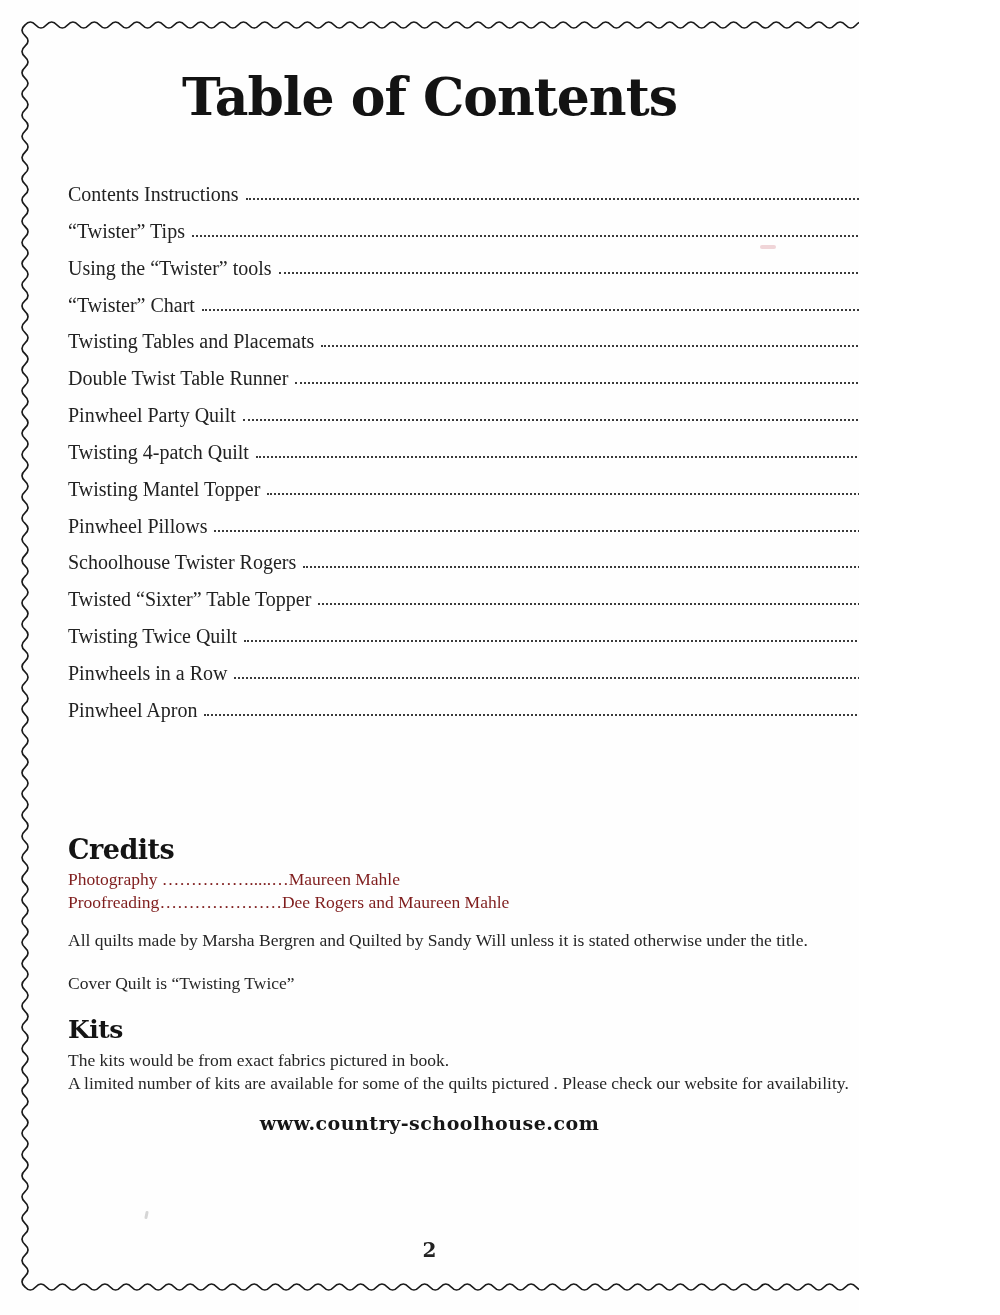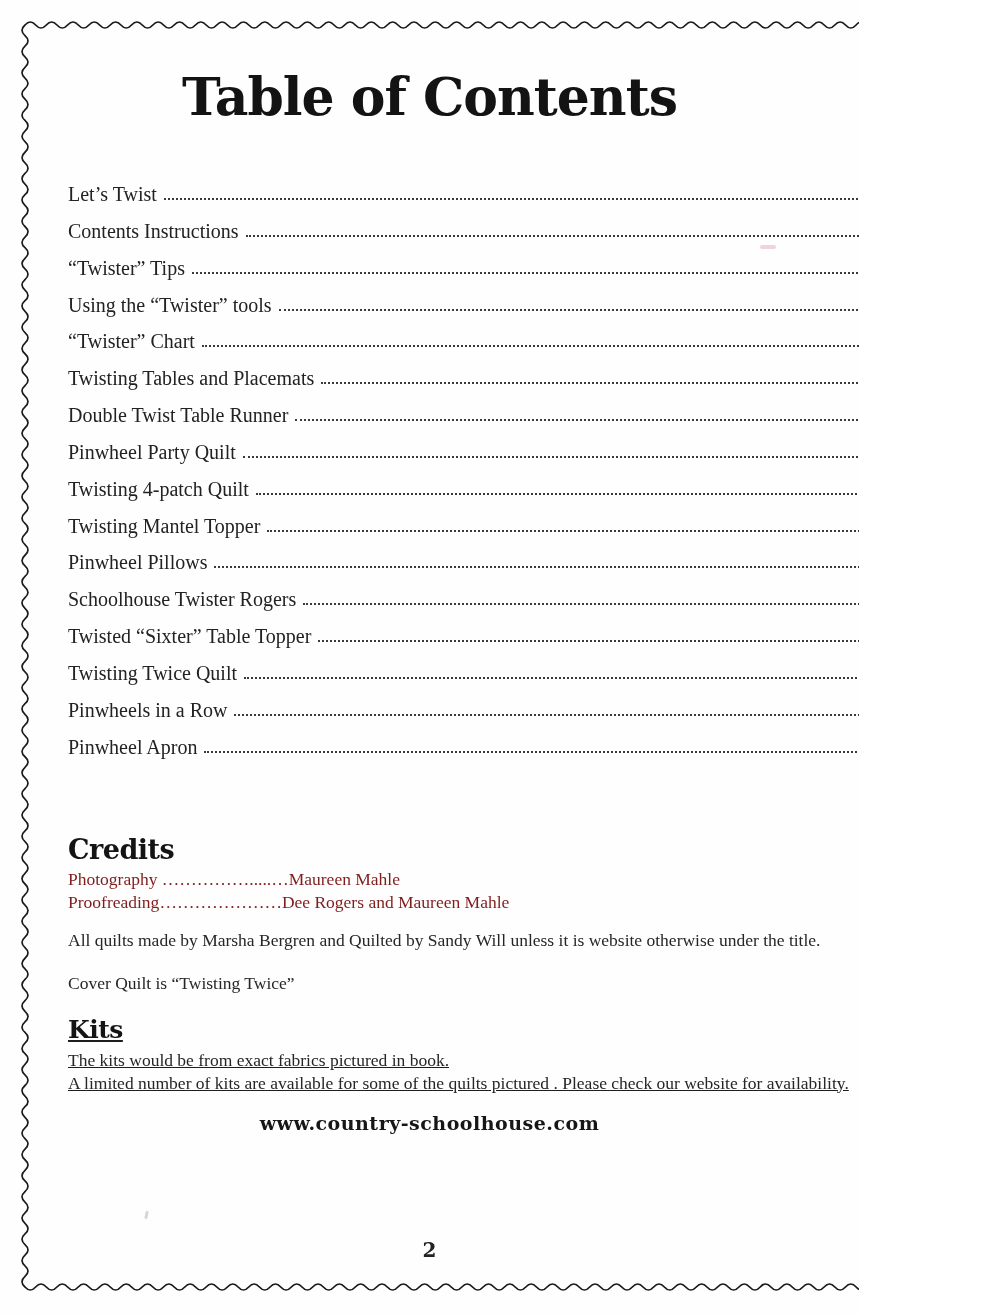--- a/index.html
+++ b/index.html
@@ -86,21 +86,20 @@
     left: 68px;
     width: 600px;
     font-size: 17.5px;
     color: #262626;
   }
   .kits {
     position: absolute;
     top: 1015px;
     left: 68px;
     width: 880px;
-    text-decoration: underline;
   }
   .kits-heading { font-size: 25px; margin-bottom: 5px; }
   .kits-text {
     font-size: 17.5px;
     line-height: 22.5px;
     color: #262626;
   }
   .website {
     position: absolute;
     top: 1112px;
@@ -144,25 +143,20 @@
 <div class="page">
 
   <svg class="wavy-border" viewBox="0 0 1000 1315" xmlns="http://www.w3.org/2000/svg">
     <path id="wave-path" fill="none" stroke="#1a1a1a" stroke-width="1.7" stroke-linecap="round" d="M 25 25 Q 30.327777777777776 19 35.65555555555555 25 Q 40.98333333333333 31 46.3111111111111 25 Q 51.638888888888886 19 56.96666666666667 25 Q 62.294444444444444 31 67.62222222222222 25 Q 72.94999999999999 19 78.27777777777777 25 Q 83.60555555555555 31 88.93333333333332 25 Q 94.26111111111112 19 99.58888888888889 25 Q 104.91666666666666 31 110.24444444444444 25 Q 115.57222222222222 19 120.89999999999999 25 Q 126.22777777777776 31 131.55555555555554 25 Q 136.88333333333333 19 142.2111111111111 25 Q 147.5388888888889 31 152.86666666666667 25 Q 158.19444444444446 19 163.52222222222224 25 Q 168.85 31 174.17777777777778 25 Q 179.50555555555556 19 184.83333333333334 25 Q 190.1611111111111 31 195.48888888888888 25 Q 200.81666666666666 19 206.14444444444445 25 Q 211.47222222222223 31 216.8 25 Q 222.12777777777777 19 227.45555555555555 25 Q 232.78333333333333 31 238.11111111111111 25 Q 243.43888888888887 19 248.76666666666665 25 Q 254.09444444444443 31 259.4222222222222 25 Q 264.75 19 270.0777777777778 25 Q 275.40555555555557 31 280.73333333333335 25 Q 286.06111111111113 19 291.3888888888889 25 Q 296.71666666666664 31 302.0444444444444 25 Q 307.3722222222222 19 312.7 25 Q 318.02777777777777 31 323.35555555555555 25 Q 328.68333333333334 19 334.0111111111111 25 Q 339.3388888888889 31 344.6666666666667 25 Q 349.9944444444444 19 355.3222222222222 25 Q 360.65 31 365.97777777777776 25 Q 371.30555555555554 19 376.6333333333333 25 Q 381.9611111111111 31 387.2888888888889 25 Q 392.6166666666667 19 397.94444444444446 25 Q 403.2722222222222 31 408.59999999999997 25 Q 413.92777777777775 19 419.25555555555553 25 Q 424.5833333333333 31 429.9111111111111 25 Q 435.2388888888889 19 440.56666666666666 25 Q 445.89444444444445 31 451.22222222222223 25 Q 456.54999999999995 19 461.87777777777774 25 Q 467.2055555555555 31 472.5333333333333 25 Q 477.8611111111111 19 483.18888888888887 25 Q 488.51666666666665 31 493.84444444444443 25 Q 499.1722222222222 19 504.5 25 Q 509.8277777777778 31 515.1555555555556 25 Q 520.4833333333333 19 525.8111111111111 25 Q 531.1388888888889 31 536.4666666666667 25 Q 541.7944444444445 19 547.1222222222223 25 Q 552.4499999999999 31 557.7777777777777 25 Q 563.1055555555555 19 568.4333333333333 25 Q 573.7611111111111 31 579.0888888888888 25 Q 584.4166666666666 19 589.7444444444444 25 Q 595.0722222222222 31 600.4 25 Q 605.7277777777778 19 611.0555555555555 25 Q 616.3833333333333 31 621.7111111111111 25 Q 627.0388888888889 19 632.3666666666667 25 Q 637.6944444444445 31 643.0222222222222 25 Q 648.35 19 653.6777777777778 25 Q 659.0055555555555 31 664.3333333333333 25 Q 669.661111111111 19 674.9888888888888 25 Q 680.3166666666666 31 685.6444444444444 25 Q 690.9722222222222 19 696.3 25 Q 701.6277777777777 31 706.9555555555555 25 Q 712.2833333333333 19 717.6111111111111 25 Q 722.9388888888889 31 728.2666666666667 25 Q 733.5944444444444 19 738.9222222222222 25 Q 744.25 31 749.5777777777778 25 Q 754.9055555555556 19 760.2333333333333 25 Q 765.5611111111111 31 770.8888888888889 25 Q 776.2166666666666 19 781.5444444444444 25 Q 786.8722222222221 31 792.1999999999999 25 Q 797.5277777777777 19 802.8555555555555 25 Q 808.1833333333333 31 813.5111111111111 25 Q 818.8388888888888 19 824.1666666666666 25 Q 829.4944444444444 31 834.8222222222222 25 Q 840.15 19 845.4777777777778 25 Q 850.8055555555555 31 856.1333333333333 25 Q 861.4611111111111 19 866.7888888888889 25 Q 872.1166666666667 31 877.4444444444445 25 Q 882.7722222222221 19 888.0999999999999 25 Q 893.4277777777777 31 898.7555555555555 25 Q 904.0833333333333 19 909.411111111111 25 Q 914.7388888888888 31 920.0666666666666 25 Q 925.3944444444444 19 930.7222222222222 25 Q 936.05 31 941.3777777777777 25 Q 946.7055555555555 19 952.0333333333333 25 Q 957.3611111111111 31 962.6888888888889 25 Q 968.0166666666667 19 973.3444444444444 25 Q 978.6722222222222 31 984 25 Q 978 30.30252100840336 984 35.60504201680672 Q 990 40.90756302521008 984 46.21008403361344 Q 978 51.5126050420168 984 56.81512605042016 Q 990 62.117647058823536 984 67.4201680672269 Q 978 72.72268907563024 984 78.0252100840336 Q 990 83.32773109243696 984 88.63025210084032 Q 978 93.9327731092437 984 99.23529411764706 Q 990 104.53781512605042 984 109.84033613445378 Q 978 115.14285714285714 984 120.4453781512605 Q 990 125.74789915966386 984 131.05042016806723 Q 978 136.35294117647055 984 141.65546218487393 Q 990 146.9579831932773 984 152.26050420168067 Q 978 157.56302521008405 984 162.8655462184874 Q 990 168.16806722689074 984 173.47058823529412 Q 978 178.7731092436975 984 184.07563025210084 Q 990 189.37815126050418 984 194.68067226890756 Q 978 199.98319327731093 984 205.28571428571428 Q 990 210.58823529411762 984 215.890756302521 Q 978 221.19327731092437 984 226.49579831932772 Q 990 231.79831932773106 984 237.10084033613444 Q 978 242.4033613445378 984 247.70588235294116 Q 990 253.00840336134453 984 258.3109243697479 Q 978 263.61344537815125 984 268.91596638655466 Q 990 274.21848739495795 984 279.52100840336135 Q 978 284.82352941176475 984 290.1260504201681 Q 990 295.42857142857144 984 300.7310924369748 Q 978 306.03361344537814 984 311.33613445378154 Q 990 316.63865546218483 984 321.94117647058823 Q 978 327.24369747899163 984 332.546218487395 Q 990 337.8487394957983 984 343.1512605042017 Q 978 348.453781512605 984 353.7563025210084 Q 990 359.0588235294117 984 364.3613445378151 Q 978 369.6638655462185 984 374.96638655462186 Q 990 380.2689075630252 984 385.5714285714286 Q 978 390.8739495798319 984 396.1764705882353 Q 990 401.4789915966387 984 406.78151260504205 Q 978 412.0840336134454 984 417.38655462184875 Q 990 422.6890756302521 984 427.9915966386555 Q 978 433.2941176470588 984 438.5966386554622 Q 990 443.8991596638656 984 449.20168067226894 Q 978 454.5042016806723 984 459.8067226890756 Q 990 465.109243697479 984 470.4117647058824 Q 978 475.71428571428567 984 481.01680672268907 Q 990 486.31932773109247 984 491.6218487394958 Q 978 496.92436974789916 984 502.2268907563025 Q 990 507.52941176470586 984 512.8319327731092 Q 978 518.1344537815125 984 523.4369747899159 Q 990 528.7394957983192 984 534.0420168067226 Q 978 539.344537815126 984 544.6470588235294 Q 990 549.9495798319327 984 555.2521008403361 Q 978 560.5546218487394 984 565.8571428571428 Q 990 571.1596638655462 984 576.4621848739496 Q 978 581.7647058823529 984 587.0672268907563 Q 990 592.3697478991596 984 597.672268907563 Q 978 602.9747899159663 984 608.2773109243697 Q 990 613.5798319327731 984 618.8823529411765 Q 978 624.1848739495798 984 629.4873949579832 Q 990 634.7899159663865 984 640.0924369747898 Q 978 645.3949579831932 984 650.6974789915965 Q 990 656 984 661.3025210084033 Q 978 666.6050420168067 984 671.90756302521 Q 990 677.2100840336134 984 682.5126050420167 Q 978 687.8151260504201 984 693.1176470588234 Q 990 698.4201680672269 984 703.7226890756302 Q 978 709.0252100840336 984 714.3277310924369 Q 990 719.6302521008403 984 724.9327731092436 Q 978 730.2352941176471 984 735.5378151260504 Q 990 740.8403361344538 984 746.1428571428571 Q 978 751.4453781512605 984 756.7478991596638 Q 990 762.0504201680671 984 767.3529411764705 Q 978 772.655462184874 984 777.9579831932773 Q 990 783.2605042016806 984 788.563025210084 Q 978 793.8655462184873 984 799.1680672268907 Q 990 804.470588235294 984 809.7731092436974 Q 978 815.0756302521008 984 820.3781512605042 Q 990 825.6806722689075 984 830.9831932773109 Q 978 836.2857142857142 984 841.5882352941176 Q 990 846.8907563025209 984 852.1932773109243 Q 978 857.4957983193277 984 862.7983193277311 Q 990 868.1008403361344 984 873.4033613445378 Q 978 878.7058823529411 984 884.0084033613444 Q 990 889.3109243697479 984 894.6134453781513 Q 978 899.9159663865546 984 905.218487394958 Q 990 910.5210084033613 984 915.8235294117646 Q 978 921.126050420168 984 926.4285714285713 Q 990 931.7310924369748 984 937.0336134453781 Q 978 942.3361344537815 984 947.6386554621848 Q 990 952.9411764705882 984 958.2436974789915 Q 978 963.5462184873949 984 968.8487394957982 Q 990 974.1512605042017 984 979.453781512605 Q 978 984.7563025210084 984 990.0588235294117 Q 990 995.3613445378151 984 1000.6638655462184 Q 978 1005.9663865546217 984 1011.2689075630251 Q 990 1016.5714285714286 984 1021.8739495798319 Q 978 1027.1764705882354 984 1032.4789915966387 Q 990 1037.7815126050418 984 1043.0840336134452 Q 978 1048.3865546218487 984 1053.689075630252 Q 990 1058.9915966386554 984 1064.2941176470588 Q 978 1069.5966386554621 984 1074.8991596638655 Q 990 1080.2016806722688 984 1085.5042016806722 Q 978 1090.8067226890755 984 1096.1092436974789 Q 990 1101.4117647058822 984 1106.7142857142856 Q 978 1112.0168067226891 984 1117.3193277310925 Q 990 1122.6218487394958 984 1127.9243697478992 Q 978 1133.2268907563025 984 1138.5294117647059 Q 990 1143.8319327731092 984 1149.1344537815125 Q 978 1154.436974789916 984 1159.7394957983192 Q 990 1165.0420168067226 984 1170.344537815126 Q 978 1175.6470588235293 984 1180.9495798319326 Q 990 1186.252100840336 984 1191.5546218487393 Q 978 1196.857142857143 984 1202.1596638655462 Q 990 1207.4621848739496 984 1212.764705882353 Q 978 1218.0672268907563 984 1223.3697478991596 Q 990 1228.672268907563 984 1233.9747899159663 Q 978 1239.2773109243697 984 1244.579831932773 Q 990 1249.8823529411764 984 1255.1848739495797 Q 978 1260.487394957983 984 1265.7899159663864 Q 990 1271.09243697479 984 1276.3949579831933 Q 978 1281.6974789915967 984 1287 Q 978.6722222222222 1281 973.3444444444444 1287 Q 968.0166666666667 1293 962.6888888888889 1287 Q 957.3611111111111 1281 952.0333333333333 1287 Q 946.7055555555555 1293 941.3777777777777 1287 Q 936.05 1281 930.7222222222222 1287 Q 925.3944444444444 1293 920.0666666666666 1287 Q 914.7388888888889 1281 909.4111111111112 1287 Q 904.0833333333334 1293 898.7555555555556 1287 Q 893.4277777777778 1281 888.1 1287 Q 882.7722222222222 1293 877.4444444444445 1287 Q 872.1166666666667 1281 866.7888888888889 1287 Q 861.4611111111111 1293 856.1333333333333 1287 Q 850.8055555555555 1281 845.4777777777778 1287 Q 840.15 1293 834.8222222222222 1287 Q 829.4944444444444 1281 824.1666666666666 1287 Q 818.838888888889 1293 813.5111111111112 1287 Q 808.1833333333334 1281 802.8555555555556 1287 Q 797.5277777777778 1293 792.2 1287 Q 786.8722222222223 1281 781.5444444444445 1287 Q 776.2166666666667 1293 770.8888888888889 1287 Q 765.5611111111111 1281 760.2333333333333 1287 Q 754.9055555555556 1293 749.5777777777778 1287 Q 744.25 1281 738.9222222222222 1287 Q 733.5944444444444 1293 728.2666666666667 1287 Q 722.9388888888889 1281 717.6111111111111 1287 Q 712.2833333333333 1293 706.9555555555555 1287 Q 701.6277777777777 1281 696.3 1287 Q 690.9722222222222 1293 685.6444444444444 1287 Q 680.3166666666666 1281 674.9888888888888 1287 Q 669.661111111111 1293 664.3333333333333 1287 Q 659.0055555555556 1281 653.6777777777778 1287 Q 648.35 1293 643.0222222222222 1287 Q 637.6944444444445 1281 632.3666666666667 1287 Q 627.0388888888889 1293 621.7111111111111 1287 Q 616.3833333333333 1281 611.0555555555555 1287 Q 605.7277777777779 1293 600.4000000000001 1287 Q 595.0722222222223 1281 589.7444444444445 1287 Q 584.4166666666667 1293 579.088888888889 1287 Q 573.7611111111112 1281 568.4333333333334 1287 Q 563.1055555555556 1293 557.7777777777778 1287 Q 552.45 1281 547.1222222222223 1287 Q 541.7944444444445 1293 536.4666666666667 1287 Q 531.1388888888889 1281 525.8111111111111 1287 Q 520.4833333333333 1293 515.1555555555556 1287 Q 509.8277777777778 1281 504.5 1287 Q 499.1722222222222 1293 493.84444444444443 1287 Q 488.5166666666667 1281 483.1888888888889 1287 Q 477.86111111111114 1293 472.53333333333336 1287 Q 467.2055555555556 1281 461.8777777777778 1287 Q 456.55000000000007 1293 451.2222222222223 1287 Q 445.8944444444445 1281 440.5666666666667 1287 Q 435.23888888888894 1293 429.91111111111115 1287 Q 424.58333333333337 1281 419.2555555555556 1287 Q 413.9277777777778 1293 408.6 1287 Q 403.27222222222224 1281 397.94444444444446 1287 Q 392.6166666666667 1293 387.2888888888889 1287 Q 381.9611111111111 1281 376.6333333333333 1287 Q 371.30555555555554 1293 365.97777777777776 1287 Q 360.65 1281 355.3222222222222 1287 Q 349.9944444444445 1293 344.66666666666674 1287 Q 339.33888888888896 1281 334.0111111111112 1287 Q 328.6833333333334 1293 323.3555555555556 1287 Q 318.0277777777778 1281 312.70000000000005 1287 Q 307.37222222222226 1293 302.0444444444445 1287 Q 296.7166666666667 1281 291.3888888888889 1287 Q 286.06111111111113 1293 280.73333333333335 1287 Q 275.40555555555557 1281 270.0777777777778 1287 Q 264.75 1293 259.4222222222222 1287 Q 254.09444444444443 1281 248.76666666666665 1287 Q 243.43888888888887 1293 238.1111111111111 1287 Q 232.78333333333342 1281 227.45555555555563 1287 Q 222.12777777777785 1293 216.80000000000007 1287 Q 211.47222222222229 1281 206.1444444444445 1287 Q 200.81666666666672 1293 195.48888888888894 1287 Q 190.16111111111115 1281 184.83333333333337 1287 Q 179.5055555555556 1293 174.1777777777778 1287 Q 168.85000000000002 1281 163.52222222222224 1287 Q 158.19444444444446 1293 152.86666666666667 1287 Q 147.5388888888889 1281 142.2111111111111 1287 Q 136.88333333333333 1293 131.55555555555554 1287 Q 126.22777777777787 1281 120.9000000000001 1287 Q 115.57222222222231 1293 110.24444444444454 1287 Q 104.91666666666674 1281 99.58888888888897 1287 Q 94.26111111111118 1293 88.93333333333341 1287 Q 83.60555555555561 1281 78.27777777777784 1287 Q 72.95000000000005 1293 67.62222222222228 1287 Q 62.29444444444449 1281 56.96666666666671 1287 Q 51.63888888888892 1293 46.311111111111146 1287 Q 40.983333333333356 1281 35.65555555555558 1287 Q 30.32777777777779 1293 25.00000000000001 1287 Q 19 1281.6974789915967 25 1276.3949579831933 Q 31 1271.09243697479 25 1265.7899159663866 Q 19 1260.4873949579833 25 1255.18487394958 Q 31 1249.8823529411766 25 1244.5798319327732 Q 19 1239.2773109243697 25 1233.9747899159663 Q 31 1228.672268907563 25 1223.3697478991596 Q 19 1218.0672268907563 25 1212.764705882353 Q 31 1207.4621848739496 25 1202.1596638655462 Q 19 1196.857142857143 25 1191.5546218487395 Q 31 1186.2521008403362 25 1180.9495798319329 Q 19 1175.6470588235295 25 1170.3445378151262 Q 31 1165.0420168067228 25 1159.7394957983195 Q 19 1154.436974789916 25 1149.1344537815125 Q 31 1143.8319327731092 25 1138.5294117647059 Q 19 1133.2268907563025 25 1127.9243697478992 Q 31 1122.6218487394958 25 1117.3193277310925 Q 19 1112.0168067226891 25 1106.7142857142858 Q 31 1101.4117647058824 25 1096.109243697479 Q 19 1090.8067226890757 25 1085.5042016806724 Q 31 1080.201680672269 25 1074.8991596638657 Q 19 1069.5966386554621 25 1064.2941176470588 Q 31 1058.9915966386554 25 1053.689075630252 Q 19 1048.3865546218487 25 1043.0840336134454 Q 31 1037.781512605042 25 1032.4789915966387 Q 19 1027.1764705882354 25 1021.873949579832 Q 31 1016.5714285714287 25 1011.2689075630253 Q 19 1005.9663865546219 25 1000.6638655462185 Q 31 995.3613445378152 25 990.0588235294118 Q 19 984.7563025210084 25 979.453781512605 Q 31 974.1512605042017 25 968.8487394957983 Q 19 963.546218487395 25 958.2436974789916 Q 31 952.9411764705883 25 947.6386554621849 Q 19 942.3361344537816 25 937.0336134453783 Q 31 931.7310924369748 25 926.4285714285714 Q 19 921.1260504201681 25 915.8235294117648 Q 31 910.5210084033613 25 905.218487394958 Q 19 899.9159663865546 25 894.6134453781513 Q 31 889.3109243697479 25 884.0084033613446 Q 19 878.7058823529412 25 873.4033613445379 Q 31 868.1008403361345 25 862.7983193277312 Q 19 857.4957983193278 25 852.1932773109245 Q 31 846.890756302521 25 841.5882352941177 Q 19 836.2857142857143 25 830.983193277311 Q 31 825.6806722689075 25 820.3781512605042 Q 19 815.0756302521008 25 809.7731092436975 Q 31 804.4705882352941 25 799.1680672268908 Q 19 793.8655462184875 25 788.5630252100841 Q 31 783.2605042016808 25 777.9579831932774 Q 19 772.655462184874 25 767.3529411764706 Q 31 762.0504201680673 25 756.7478991596639 Q 19 751.4453781512606 25 746.1428571428572 Q 31 740.8403361344538 25 735.5378151260504 Q 19 730.2352941176471 25 724.9327731092437 Q 31 719.6302521008404 25 714.327731092437 Q 19 709.0252100840337 25 703.7226890756303 Q 31 698.4201680672269 25 693.1176470588235 Q 19 687.8151260504202 25 682.5126050420168 Q 31 677.2100840336135 25 671.9075630252102 Q 19 666.6050420168068 25 661.3025210084035 Q 31 656 25 650.6974789915967 Q 19 645.3949579831933 25 640.09243697479 Q 31 634.7899159663866 25 629.4873949579833 Q 19 624.1848739495799 25 618.8823529411766 Q 31 613.5798319327731 25 608.2773109243698 Q 19 602.9747899159664 25 597.6722689075631 Q 31 592.3697478991597 25 587.0672268907564 Q 19 581.7647058823529 25 576.4621848739496 Q 31 571.1596638655462 25 565.8571428571429 Q 19 560.5546218487395 25 555.2521008403362 Q 31 549.9495798319329 25 544.6470588235295 Q 19 539.344537815126 25 534.0420168067227 Q 31 528.7394957983194 25 523.436974789916 Q 19 518.1344537815127 25 512.8319327731093 Q 31 507.52941176470597 25 502.22689075630257 Q 19 496.92436974789916 25 491.62184873949576 Q 31 486.31932773109247 25 481.01680672268907 Q 19 475.7142857142858 25 470.4117647058824 Q 31 465.1092436974791 25 459.8067226890757 Q 19 454.5042016806723 25 449.2016806722689 Q 31 443.8991596638656 25 438.5966386554622 Q 19 433.2941176470589 25 427.9915966386555 Q 31 422.6890756302521 25 417.3865546218487 Q 19 412.0840336134454 25 406.781512605042 Q 31 401.4789915966387 25 396.1764705882353 Q 19 390.873949579832 25 385.5714285714286 Q 31 380.2689075630252 25 374.9663865546218 Q 19 369.6638655462185 25 364.3613445378151 Q 31 359.0588235294118 25 353.7563025210084 Q 19 348.45378151260513 25 343.15126050420173 Q 31 337.8487394957983 25 332.5462184873949 Q 19 327.24369747899163 25 321.94117647058823 Q 31 316.63865546218494 25 311.33613445378154 Q 19 306.03361344537825 25 300.73109243697485 Q 31 295.42857142857144 25 290.12605042016804 Q 19 284.82352941176475 25 279.52100840336135 Q 31 274.21848739495806 25 268.91596638655466 Q 19 263.61344537815125 25 258.31092436974785 Q 31 253.00840336134456 25 247.7058823529412 Q 19 242.40336134453787 25 237.1008403361345 Q 31 231.79831932773118 25 226.4957983193278 Q 19 221.1932773109245 25 215.8907563025211 Q 31 210.5882352941178 25 205.28571428571442 Q 19 199.98319327731087 25 194.6806722689075 Q 31 189.37815126050418 25 184.0756302521008 Q 19 178.7731092436975 25 173.47058823529412 Q 31 168.1680672268908 25 162.86554621848742 Q 19 157.5630252100841 25 152.26050420168073 Q 31 146.9579831932774 25 141.65546218487404 Q 19 136.35294117647072 25 131.05042016806735 Q 31 125.74789915966402 25 120.44537815126066 Q 19 115.1428571428571 25 109.84033613445374 Q 31 104.5378151260504 25 99.23529411764704 Q 19 93.93277310924371 25 88.63025210084035 Q 31 83.32773109243702 25 78.02521008403366 Q 19 72.72268907563033 25 67.42016806722697 Q 31 62.117647058823636 25 56.815126050420275 Q 19 51.51260504201694 25 46.21008403361358 Q 31 40.907563025210024 25 35.605042016806664 Q 19 30.302521008403332 25 24.99999999999997 "></path>
   </svg>
 
   <h1 class="title">Table of Contents</h1>
 
   <div class="toc">
     <div class="toc-row">
-        <span class="toc-label">Let’s Twist</span>
-        <span class="leader"></span>
-        <span class="toc-page">1</span>
-      </div>
-    <div class="toc-row">
         <span class="toc-label">Contents Instructions</span>
         <span class="leader"></span>
         <span class="toc-page">3</span>
       </div>
     <div class="toc-row">
         <span class="toc-label">“Twister” Tips</span>
         <span class="leader"></span>
         <span class="toc-page">4</span>
       </div>
     <div class="toc-row">
@@ -231,21 +225,21 @@
         <span class="toc-page">23</span>
       </div>
   </div>
 
   <div class="credits">
     <h2 class="credits-heading">Credits</h2>
     <div class="credit-line"><span>Photography </span><span>…………….....…</span><span>Maureen Mahle</span></div>
     <div class="credit-line"><span>Proofreading</span><span>…………………</span><span>Dee Rogers and Maureen Mahle</span></div>
   </div>
 
-  <div class="note-made">All quilts made by Marsha Bergren and Quilted by Sandy Will unless it is website otherwise under the title.</div>
+  <div class="note-made">All quilts made by Marsha Bergren and Quilted by Sandy Will unless it is stated otherwise under the title.</div>
   <div class="note-cover">Cover Quilt is “Twisting Twice”</div>
 
   <div class="kits">
     <h2 class="kits-heading">Kits</h2>
     <div class="kits-text">The kits would be from exact fabrics pictured in book.</div>
     <div class="kits-text">A limited number of kits are available for some of the quilts pictured .  Please check our website for availability.</div>
   </div>
 
   <div class="website">www.country-schoolhouse.com</div>
 

